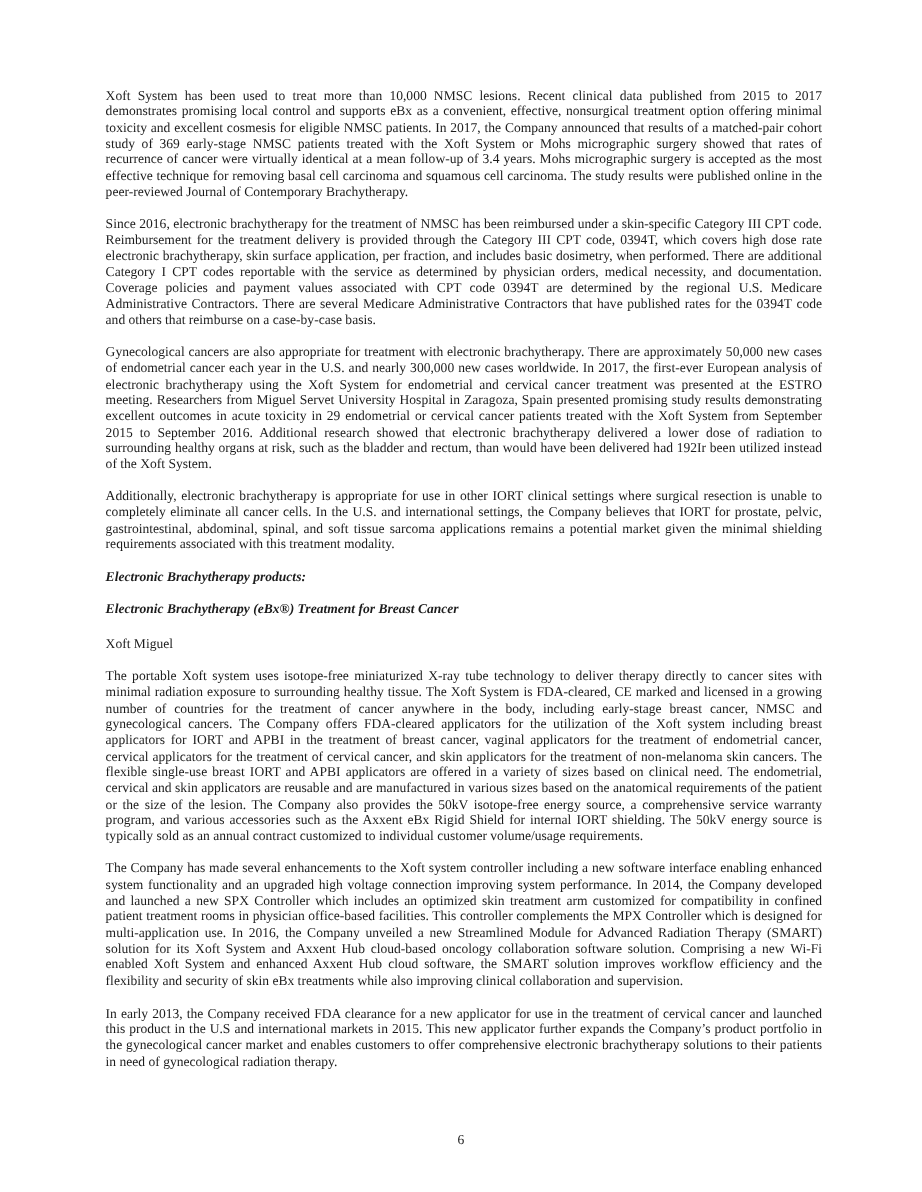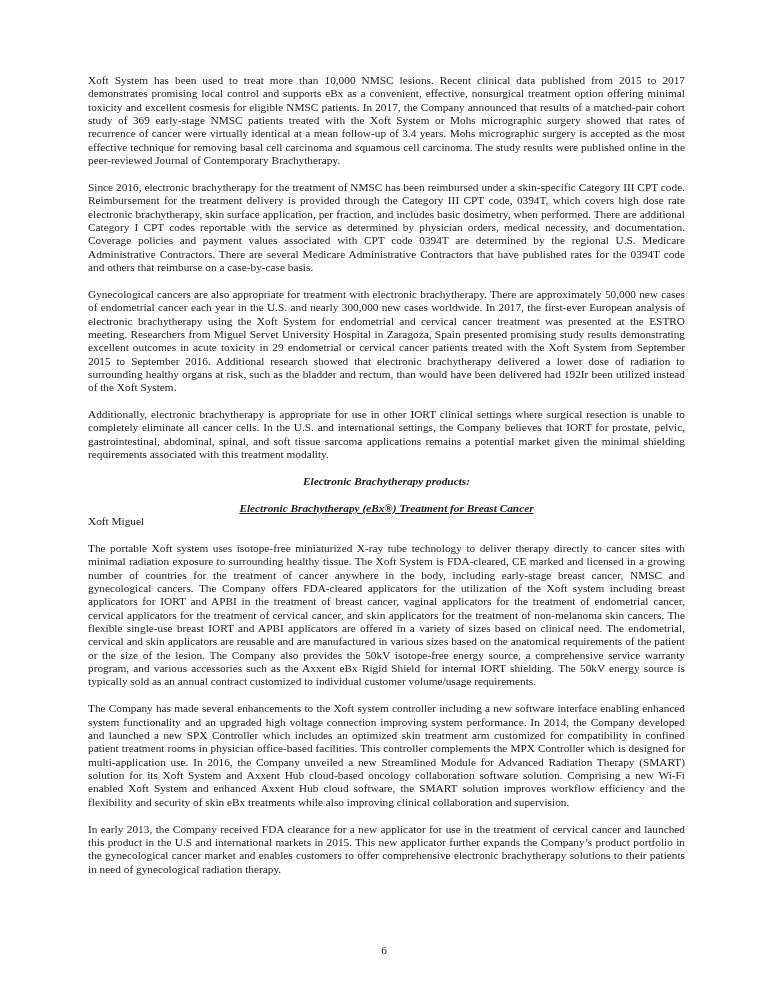--- a/index.html
+++ b/index.html
@@ -25,25 +25,24 @@
     line-height: 13.35px;
     text-align: justify;
   }
   .content p {
     margin: 0 0 13.5px 0;
     padding: 0;
   }
   .content p.heading {
     font-weight: bold;
     font-style: italic;
-    text-align: center;
+    text-align: left;
   }
   .content p.mb0 {
-    margin-bottom: 0;
-    text-decoration: underline;
+    margin-bottom: 16px;
   }
   .pagenum {
     position: absolute;
     top: 944px;
     left: 0;
     width: 100%;
     text-align: center;
     font-size: 11.3px;
     line-height: 13.35px;
   }

